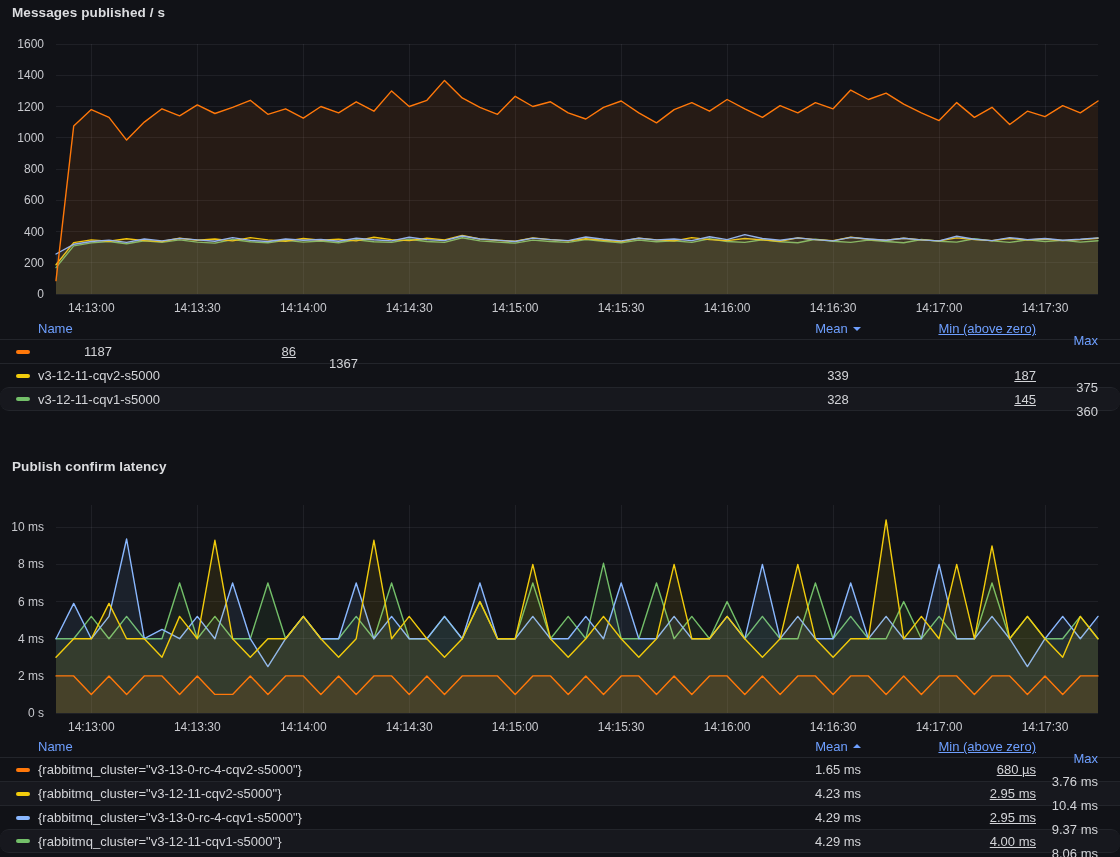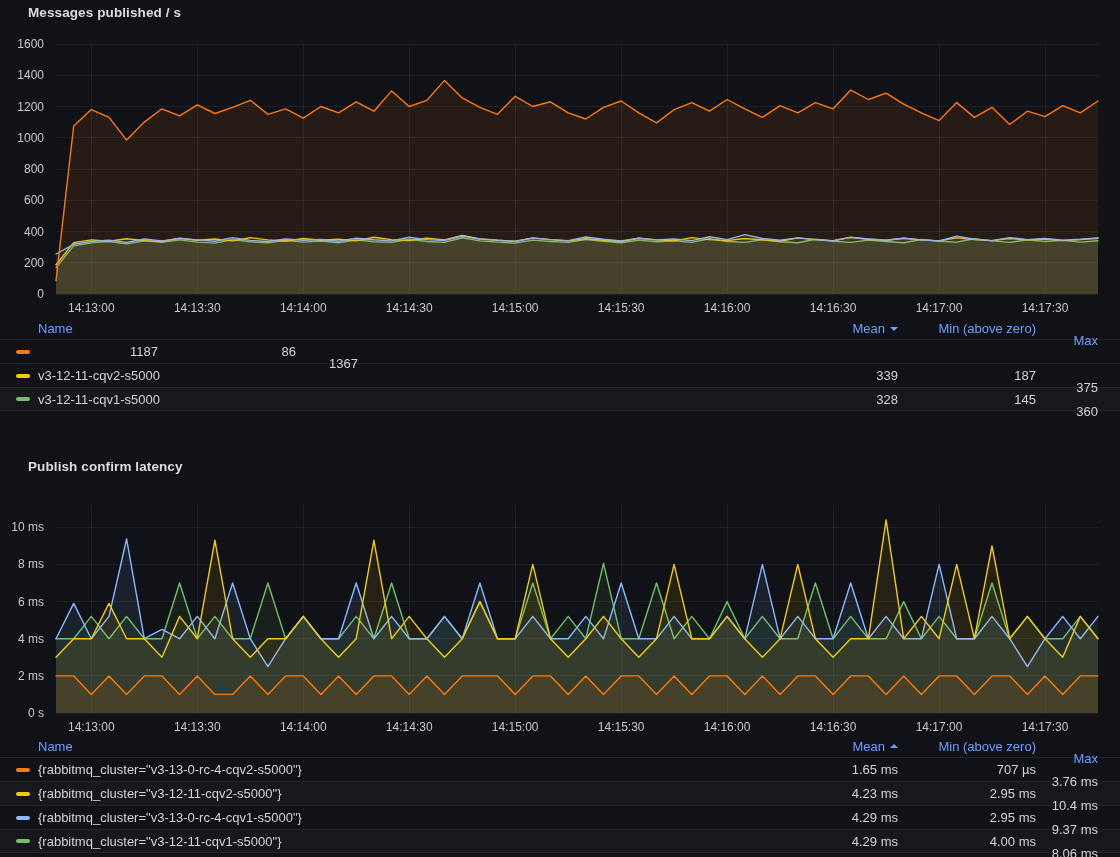--- a/index.html
+++ b/index.html
@@ -9,41 +9,41 @@
     --row-border-color:#23252b; --row-stripe-color:rgba(204,204,220,0.035);
   }
   html,body{margin:0;padding:0;}
   body{
     width:1120px;height:857px;position:relative;overflow:hidden;
     background:var(--background);
     font-family:"Liberation Sans","DejaVu Sans",sans-serif;
     color:var(--legend-text-color);
   }
   .panel-title{
-    position:absolute;left:28px;font-size:13.5px;font-weight:600;
+    position:absolute;left:12px;font-size:13.5px;font-weight:600;
     color:var(--title-color);letter-spacing:.1px;cursor:pointer;
   }
   #title-0{top:5px;} #title-1{top:459px;}
   svg.chart{position:absolute;left:0;width:1120px;display:block;}
   svg.chart .grid{stroke:var(--grid-color);stroke-width:1;shape-rendering:crispEdges;}
   svg.chart text{fill:var(--axis-text-color);font-size:12px;font-family:"Liberation Sans","DejaVu Sans",sans-serif;}
   .legend{position:absolute;left:0;width:1120px;font-size:13px;}
   #legend-0{top:318px;} #legend-1{top:736px;}
   .lg-row{
     display:flex;align-items:center;height:24px;box-sizing:border-box;
     padding:0 22px 0 16px;border-top:1px solid var(--row-border-color);
   }
   .lg-row.header{height:21px;border-top:none;color:var(--legend-header-color);font-weight:500;}
   .lg-row.stripe{background:var(--row-stripe-color);}
-  .lg-row.last{border-bottom:1px solid var(--row-border-color);}
+  .lg-row.last{border-bottom:1px solid var(--row-border-color);border-radius:9px;}
   .sw-space{width:22px;flex:0 0 22px;}
   .swatch{width:14px;height:4px;border-radius:2px;flex:0 0 14px;margin-right:8px;}
   .col-name{flex:1;white-space:nowrap;overflow:hidden;cursor:pointer;}
-  .col-mean{width:120px;flex:0 0 120px;text-align:right;}
-  .col-min{width:138px;flex:0 0 138px;text-align:right;}
+  .col-mean{width:120px;flex:0 0 120px;text-align:center;}
+  .col-min{width:138px;flex:0 0 138px;text-align:right;text-decoration:underline;}
   .col-max{width:62px;flex:0 0 62px;text-align:right;margin-top:24px;}
   .hdr-cell{cursor:pointer;}
   .caret{display:inline-block;width:0;height:0;margin-left:5px;vertical-align:2px;}
   .caret.desc{border-left:4px solid transparent;border-right:4px solid transparent;border-top:4px solid var(--legend-header-color);}
   .caret.asc{border-left:4px solid transparent;border-right:4px solid transparent;border-bottom:4px solid var(--legend-header-color);vertical-align:3px;}
 </style>
 </head>
 <body>
 
 <div class="panel-title" id="title-0">Messages published / s</div>
@@ -189,21 +189,21 @@
       <span class="sw-space"></span>
       <span class="col-name hdr-cell">Name</span>
       <span class="col-mean hdr-cell">Mean<span class="caret asc"></span></span>
       <span class="col-min hdr-cell">Min (above zero)</span>
       <span class="col-max hdr-cell">Max</span>
     </div>
     <div class="lg-row">
       <span class="swatch" style="background: rgb(255, 120, 10);"></span>
       <span class="col-name">{rabbitmq_cluster="v3-13-0-rc-4-cqv2-s5000"}</span>
       <span class="col-mean">1.65 ms</span>
-      <span class="col-min">707 µs</span>
+      <span class="col-min">680 µs</span>
       <span class="col-max">3.76 ms</span>
     </div>
     <div class="lg-row stripe">
       <span class="swatch" style="background: rgb(242, 204, 12);"></span>
       <span class="col-name">{rabbitmq_cluster="v3-12-11-cqv2-s5000"}</span>
       <span class="col-mean">4.23 ms</span>
       <span class="col-min">2.95 ms</span>
       <span class="col-max">10.4 ms</span>
     </div>
     <div class="lg-row">

